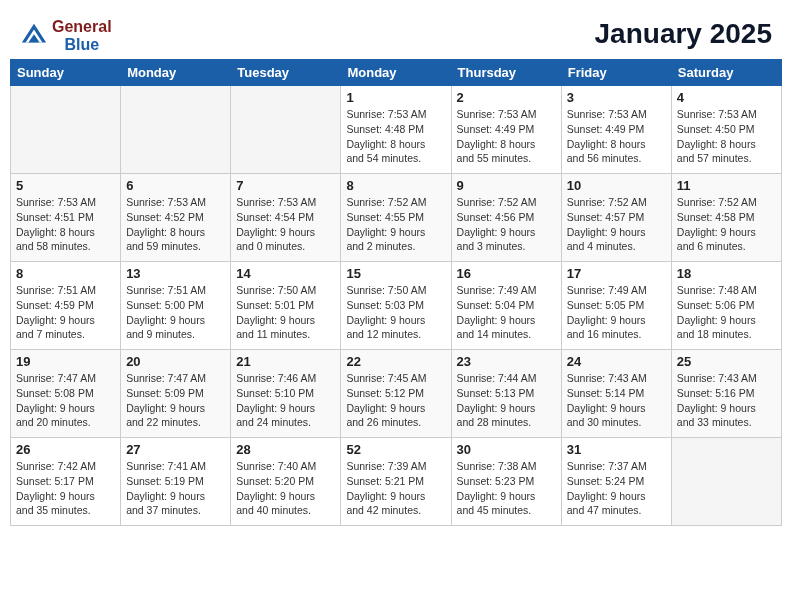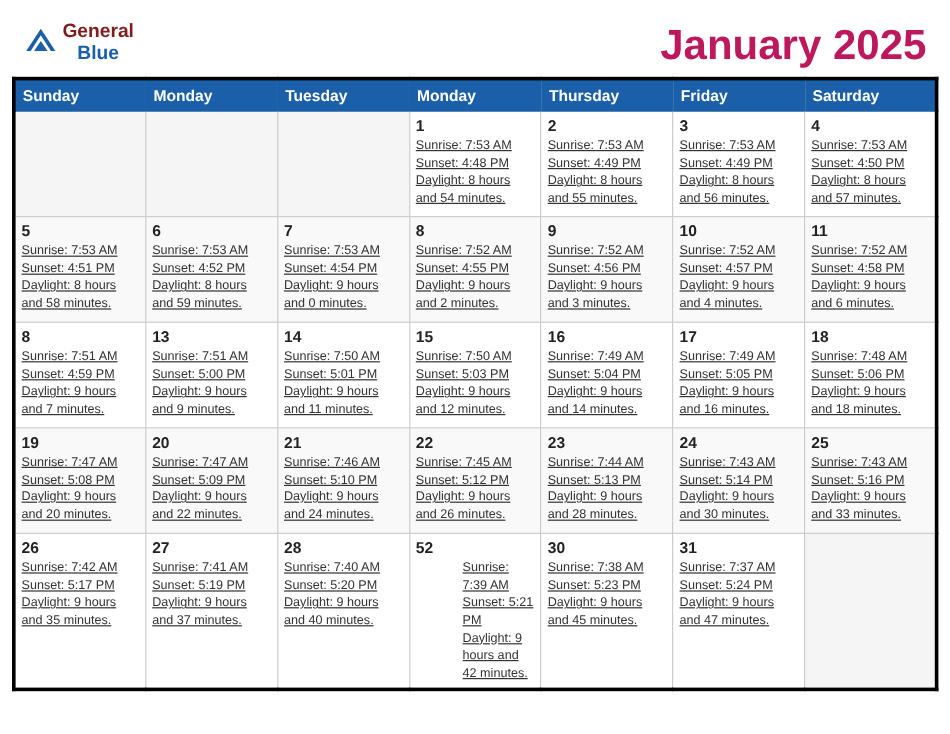--- a/index.html
+++ b/index.html
@@ -38,32 +38,32 @@
       text-align: center;
     }
     .logo-icon {
       width: 28px;
       height: 28px;
     }
     .title-area {
       text-align: right;
     }
     .calendar-title {
-      font-size: 35px;
+      font-size: 28px;
       font-weight: bold;
-      color: #be185d;
+      color: #0f172a;
     }
     .calendar-subtitle {
       font-size: 15px;
       color: #444;
     }
     .calendar-table {
       width: 100%;
       border-collapse: collapse;
-      border: 3px solid #000000;
+      border: 1px solid #000000;
     }
     .calendar-table th {
       background-color: #1a5fa8;
       color: #fff;
       text-align: left;
       padding: 5px 6px;
       font-size: 13px;
       border: 1px solid #1a5fa8;
     }
     .calendar-table td {
@@ -82,21 +82,20 @@
       font-size: 13px;
       font-weight: bold;
       color: #222;
       display: block;
       margin-bottom: 2px;
     }
     .day-info {
       font-size: 10.5px;
       color: #333;
       line-height: 1.4;
-      text-decoration: underline;
     }
     .empty-cell {
       background: #f5f5f5 !important;
     }
     .row-alt td {
       background: #f0f4f8;
     }
   </style>
 </head>
 <body>
@@ -306,21 +305,21 @@
 Daylight: 9 hours and 37 minutes.</div>
         </td>
         <td>
           <span class="day-number">28</span>
           <div class="day-info" style="white-space: pre-line;">Sunrise: 7:40 AM
 Sunset: 5:20 PM
 Daylight: 9 hours and 40 minutes.</div>
         </td>
         <td>
           <span class="day-number">52</span>
-          <div class="day-info" style="white-space: pre-line; margin-left: 39px;">Sunrise: 7:39 AM
+          <div class="day-info" style="white-space: pre-line;">Sunrise: 7:39 AM
 Sunset: 5:21 PM
 Daylight: 9 hours and 42 minutes.</div>
         </td>
         <td>
           <span class="day-number">30</span>
           <div class="day-info" style="white-space: pre-line;">Sunrise: 7:38 AM
 Sunset: 5:23 PM
 Daylight: 9 hours and 45 minutes.</div>
         </td>
         <td>

